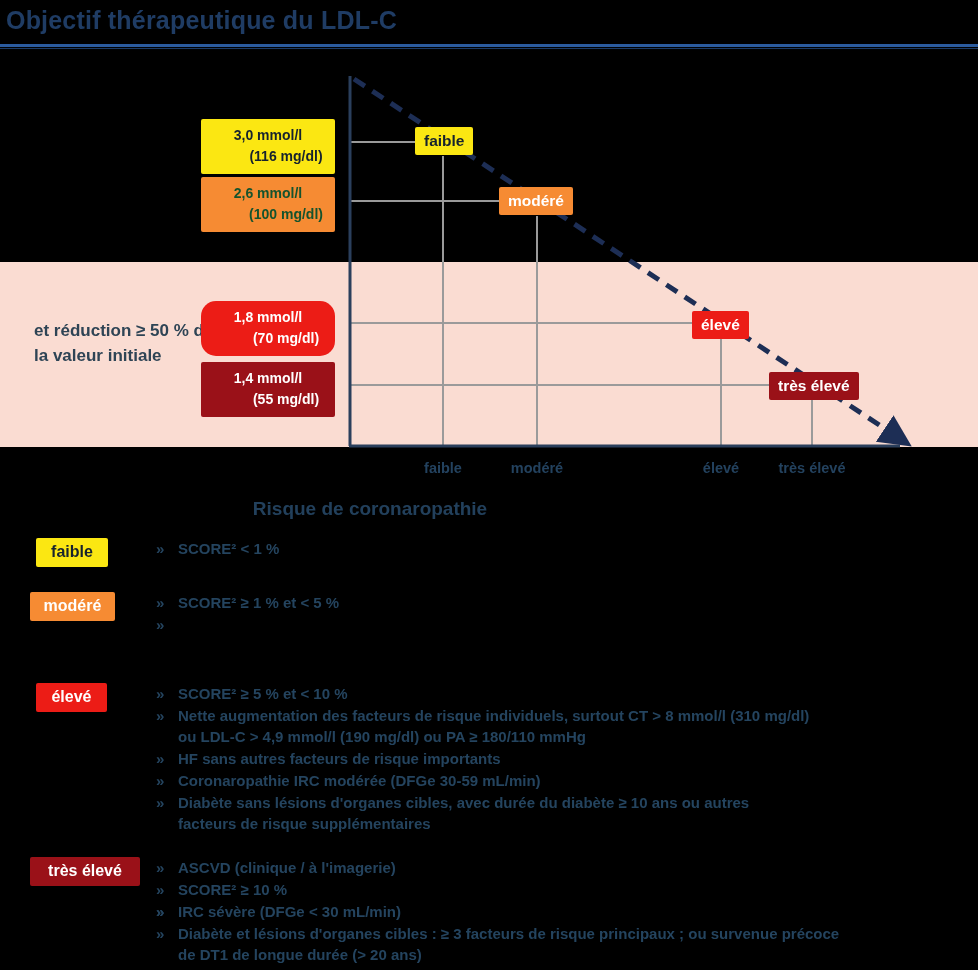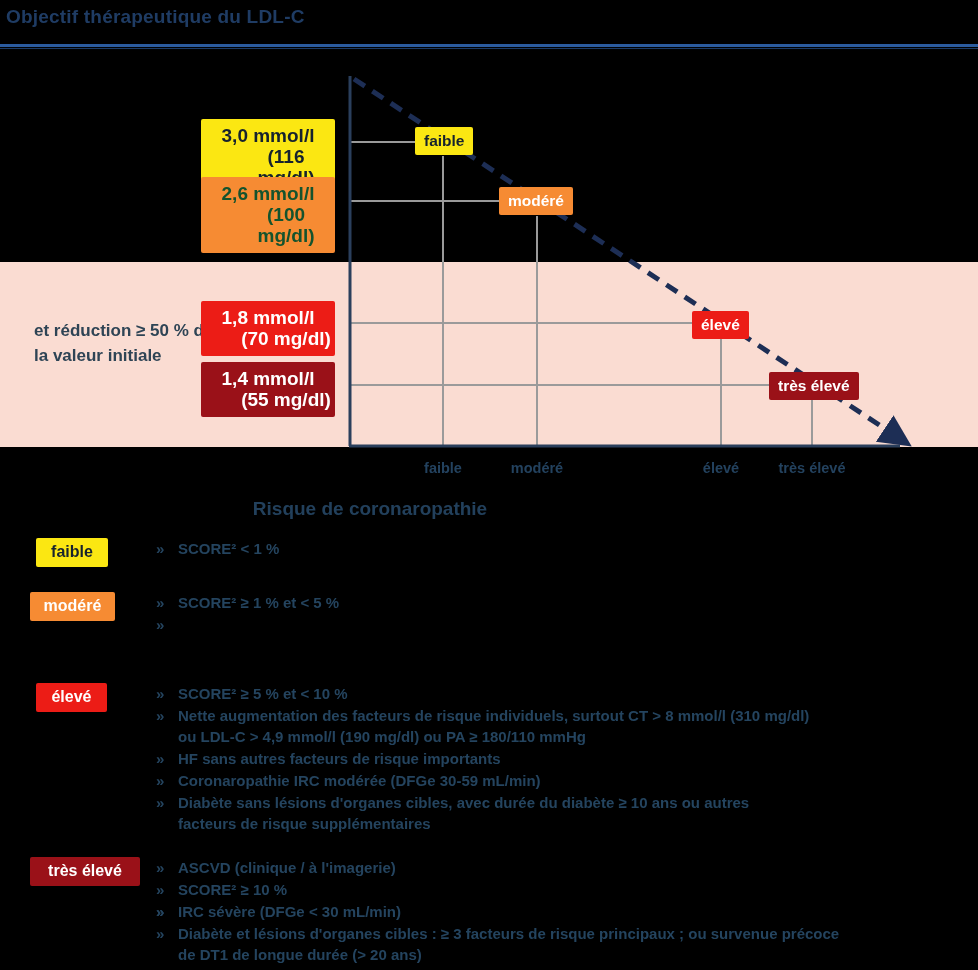--- a/index.html
+++ b/index.html
@@ -6,45 +6,45 @@
   body{
     width:978px;height:970px;
     background:#000000;
     font-family:"Liberation Sans","DejaVu Sans",sans-serif;
     position:relative;overflow:hidden;
   }
   
   #header{position:absolute;left:0;top:0;width:978px;height:50px;}
   #header-title{
     position:absolute;left:6px;top:6px;
-    font-size:19px;font-weight:bold;color:#1f3c64;
+    font-size:25px;font-weight:bold;color:#1f3c64;
     letter-spacing:.2px;white-space:nowrap;
   }
   #header-rule{position:absolute;left:0;top:44px;width:978px;height:3px;background:#2b5b9e;}
   #header-rule2{position:absolute;left:0;top:48px;width:978px;height:1px;background:#1a3a66;}
 
   
   #pink-band{position:absolute;left:0;top:262px;width:978px;height:185px;background:#fadcd2;}
 
   
   #reduction-note{
     position:absolute;left:34px;top:318px;width:190px;
     color:#2e4455;font-size:17px;font-weight:bold;line-height:25px;
   }
 
   
   .ldl-box{
     position:absolute;width:134px;
     border-radius:2px;
-    text-align:center;font-weight:bold;font-size:19px;line-height:21px;
+    text-align:center;font-weight:bold;font-size:14px;line-height:21px;
     padding:6px 0 7px 0;
   }
   #ldl-0{left:201px;top:119px;background:#fbe712;color:#16222e;}
   #ldl-1{left:201px;top:177px;background:#f68b33;color:#14532d;}
-  #ldl-2{left:201px;top:301px;background:#ec1c16;color:#ffffff;}
+  #ldl-2{left:201px;top:301px;background:#ec1c16;color:#ffffff;border-radius:15px;}
   #ldl-3{left:201px;top:362px;background:#9a1118;color:#ffffff;}
   .ldl-line2{display:block;margin-left:36px;}
 
   
   #plot{position:absolute;left:0;top:0;width:978px;height:560px;}
   #plot svg{position:absolute;left:0;top:0;}
 
   .axis-tick{
     position:absolute;color:#23425f;font-size:14.5px;font-weight:bold;
     text-align:center;white-space:nowrap;

